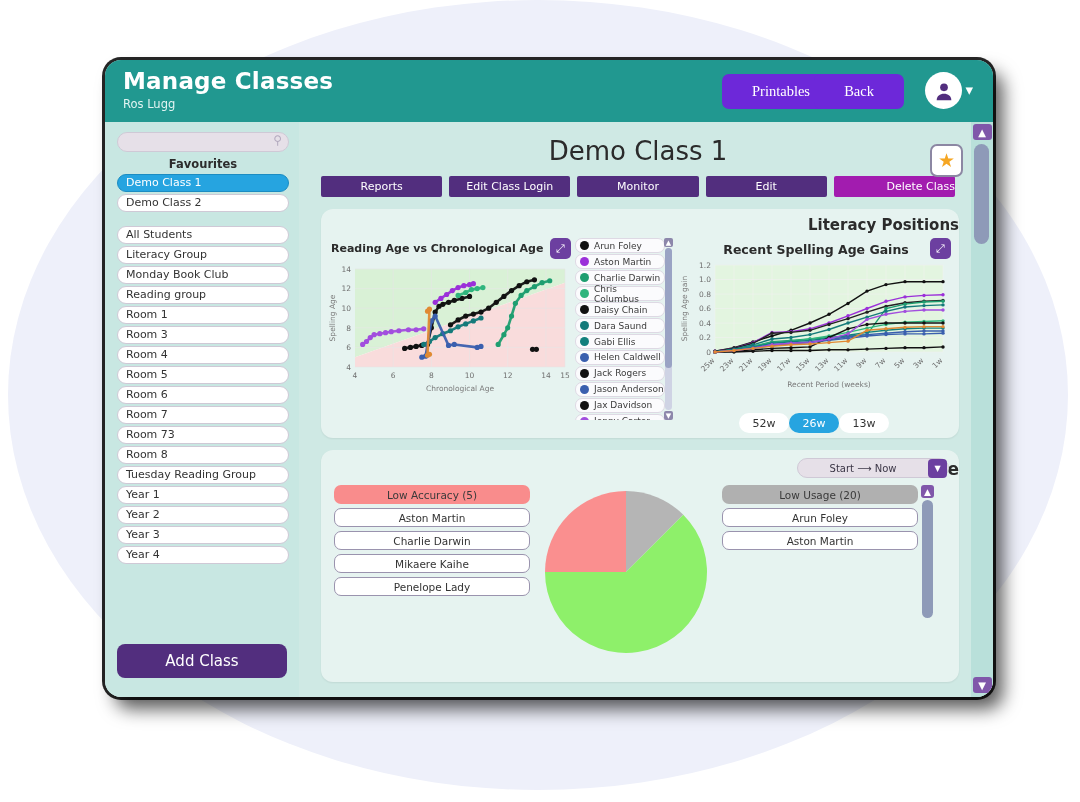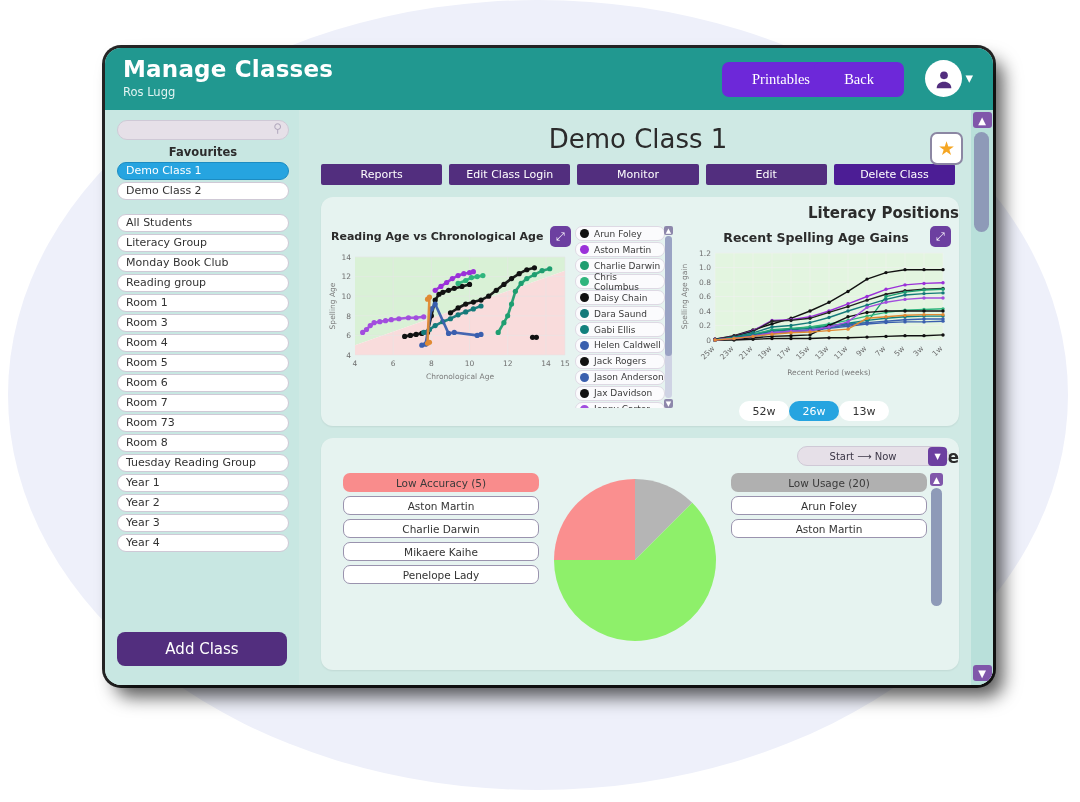--- a/index.html
+++ b/index.html
@@ -12,21 +12,21 @@
   }
   
   #backdrop-circle{
     position:absolute; left:8px; top:0px; width:1060px; height:790px;
     border-radius:50%;
     background:#eef0fa;
     z-index:0;
   }
   
   #app-window{
-    position:absolute; left:105px; top:48px; width:888px; height:637px;
+    position:absolute; left:105px; top:60px; width:888px; height:637px;
     border-radius:16px;
     background:#cfe9e4;
     box-shadow: 10px 12px 18px rgba(0,0,0,0.65), 0 0 0 3px rgba(20,20,20,0.92);
     overflow:hidden;
     z-index:2;
   }
   
   #app-header{
     height:62px; background:#219890; position:relative;
     padding:8px 0 0 18px;
@@ -101,21 +101,21 @@
     display:flex; align-items:center; justify-content:center; cursor:pointer;
   }
   #star-icon{ color:#f5a623; font-size:19px; line-height:1; }
   #action-bar{
     display:flex; gap:7px; margin-top:10px; padding:0 14px 0 14px;
   }
   .action-btn{
     flex:1; height:21px; border:none; border-radius:2px; background:#522e7e;
     color:#fff; font-size:11px; cursor:pointer; font-family:"DejaVu Sans", sans-serif;
   }
-  .action-btn.danger{ background:#4c1d95; }
+  .action-btn.danger{ background:#a21caf;text-align:right; }
 
   
   .panel{
     background:#e6f3f0; border-radius:12px; margin:12px 10px 0 14px;
     position:relative; box-shadow:0 1px 2px rgba(0,0,0,.07);
   }
   #literacy-panel{ height:229px; }
   .panel-title{
     text-align:right; font-size:15px; font-weight:bold; color:#2b2b2b;
     padding-top:7px; font-family:"DejaVu Sans", sans-serif;
@@ -171,21 +171,21 @@
   #period-select{
     position:absolute; right:10px; top:8px; width:152px; height:20px;
     background:#e6e0e8; border:1px solid #cfc9d6; border-radius:10px;
     display:flex; align-items:center; cursor:pointer;
   }
   #period-select-value{ flex:1; text-align:center; font-size:10px; color:#3b3646;}
   #period-select-arrow{
     width:19px;height:19px;background:#6c3fa0;border-radius:4px;color:#fff;
     font-size:8px;display:flex;align-items:center;justify-content:center;margin-right:1px;
   }
-  #summary-body{ display:flex; padding:6px 4px 0 22px; gap:8px; }
+  #summary-body{ display:flex; padding:6px 4px 0 13px; gap:8px; }
   .stat-col{ width:196px; }
   .stat-header{
     height:19px;border-radius:7px;display:flex;align-items:center;justify-content:center;
     font-size:10.5px;color:#3a3a3a;margin-bottom:4px;cursor:pointer;
   }
   .stat-header.accuracy{ background:#f98c8c; }
   .stat-header.usage{ background:#b0b0b0; }
   .stat-item{
     height:19px;border:1.5px solid #9a93ae;border-radius:7px;background:#fff;
     display:flex;align-items:center;justify-content:center;font-size:10.5px;color:#333;

